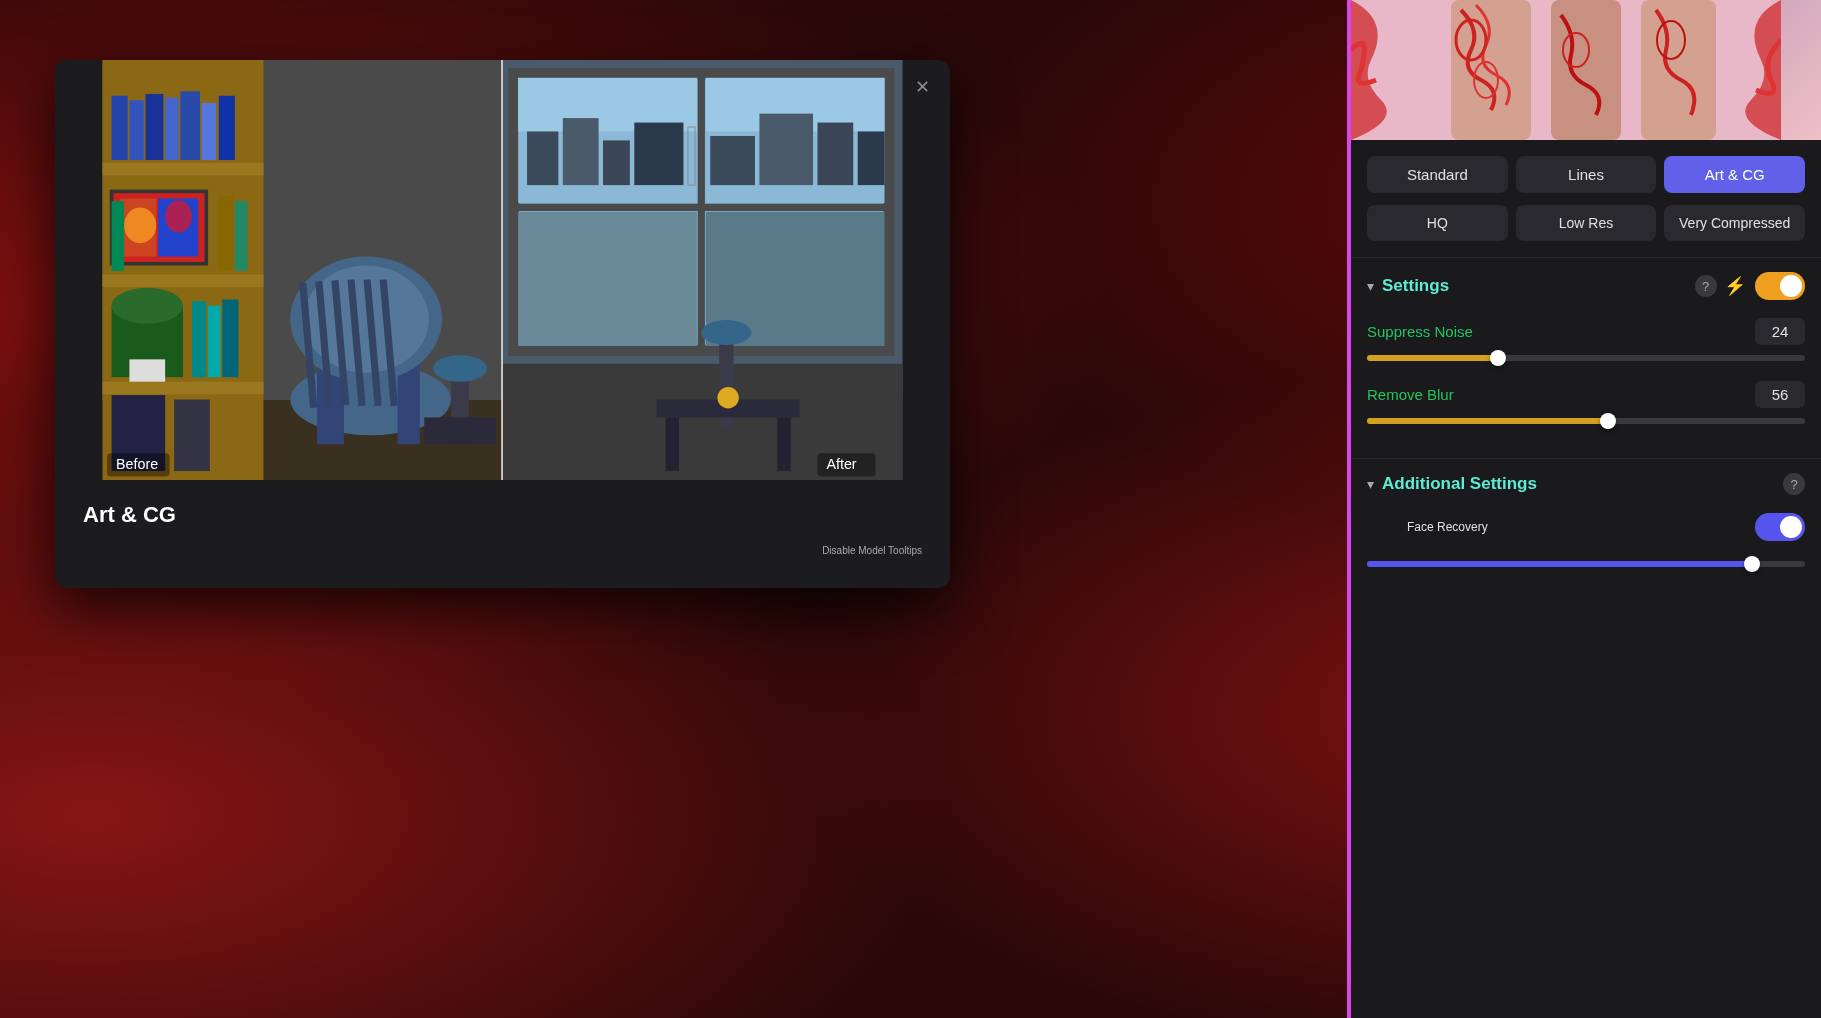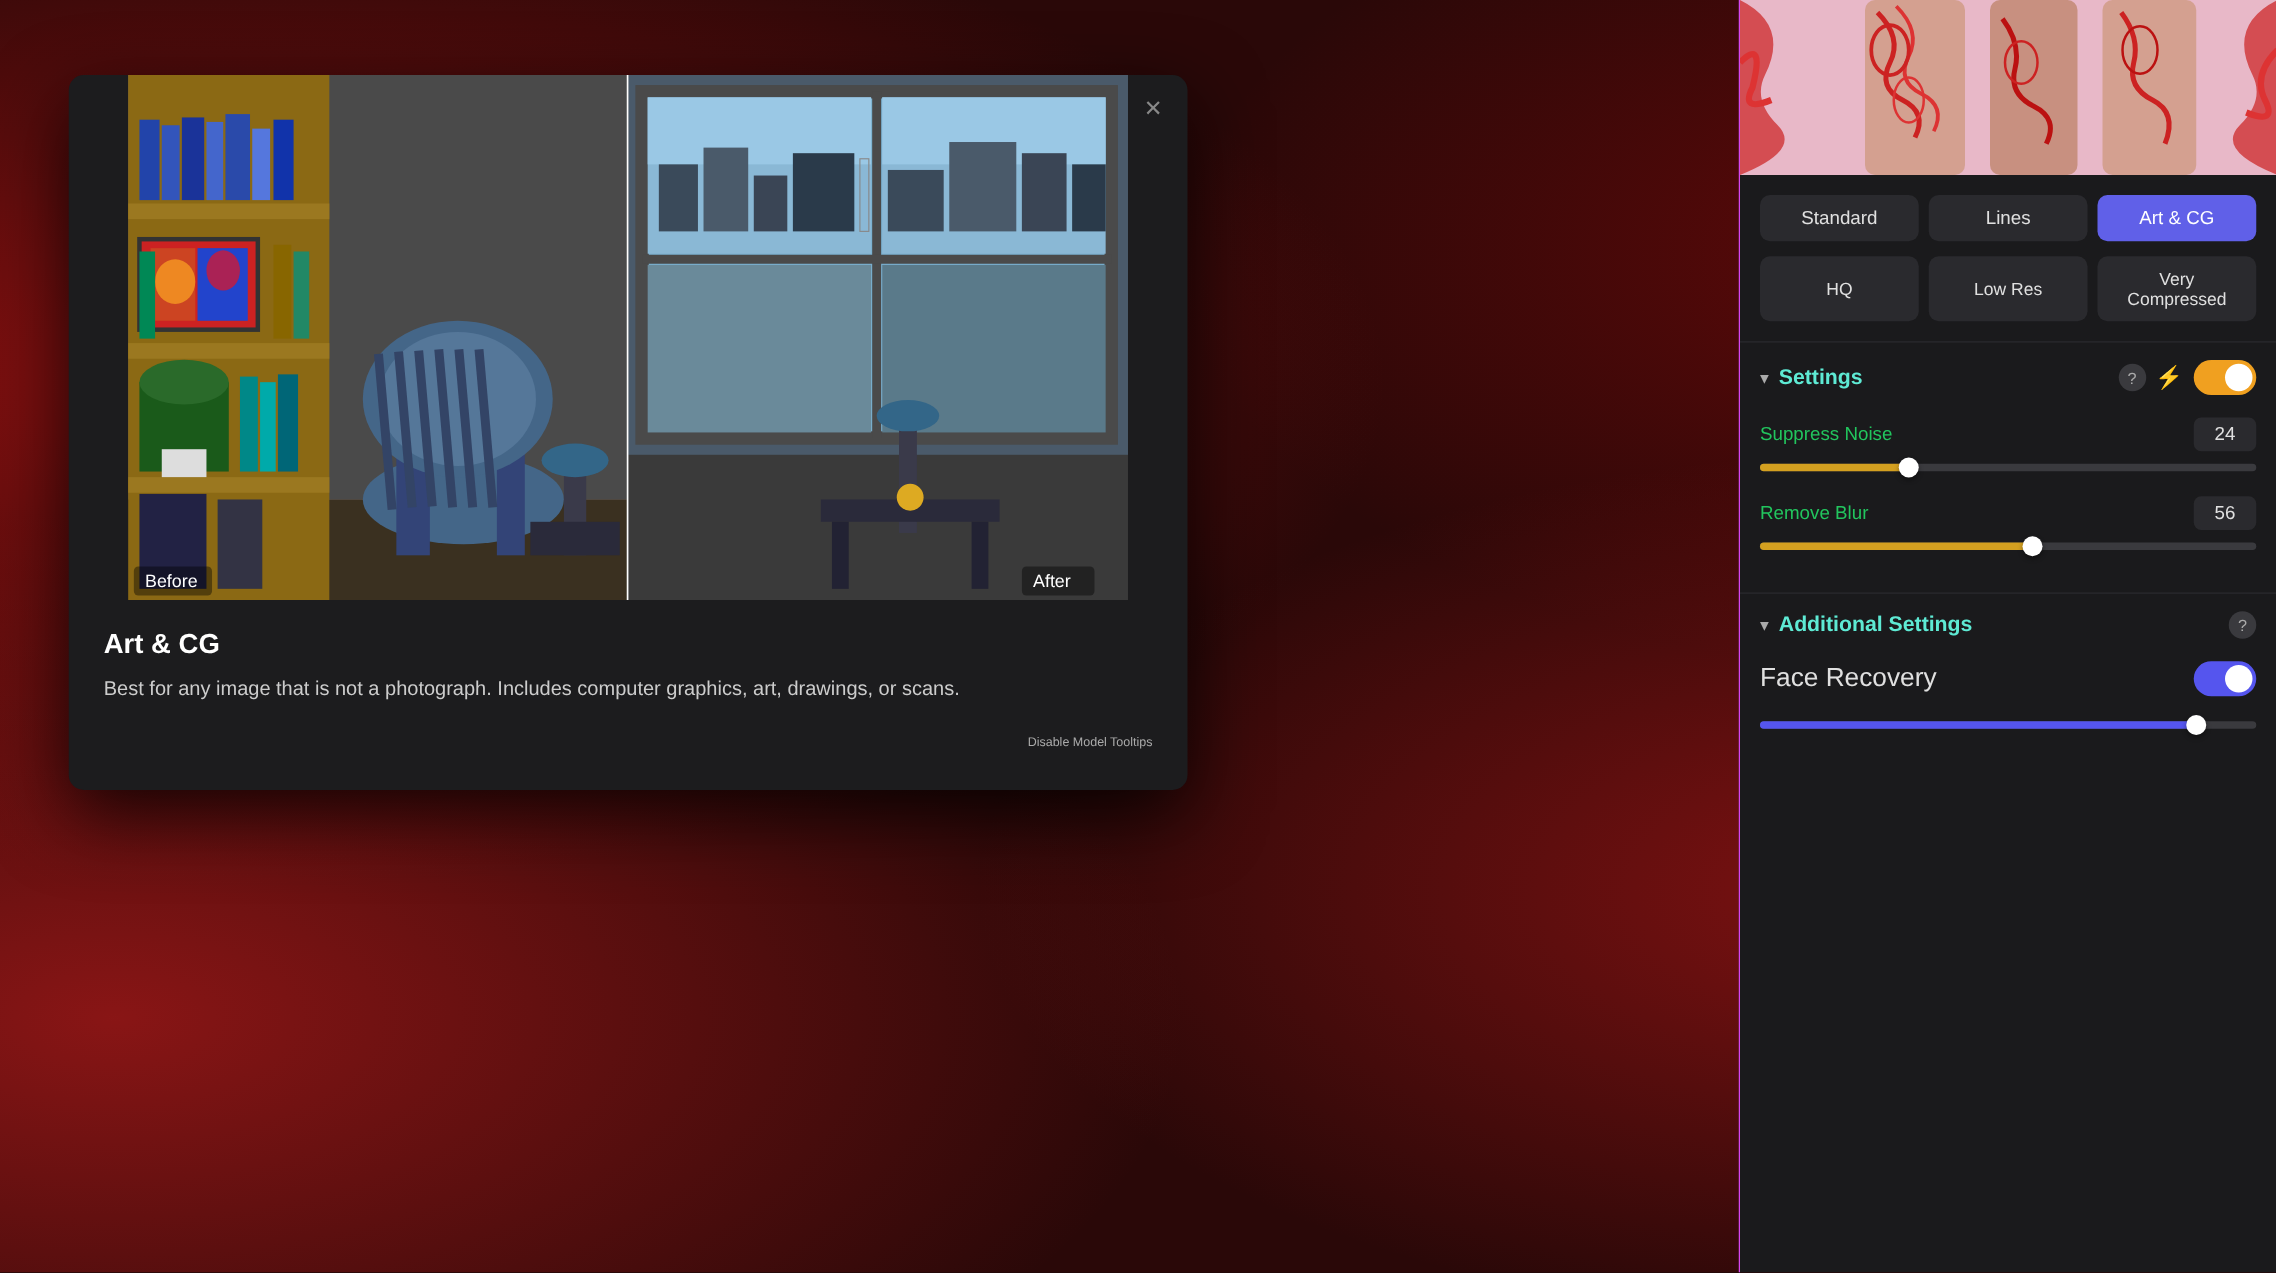--- a/index.html
+++ b/index.html
@@ -102,25 +102,25 @@
       color: #aaaaaa;
       font-size: 10px;
       background: none;
       border: none;
       cursor: pointer;
       padding: 4px 0;
     }
 
     
     .right-panel {
-      width: 430px;
+      width: 474px;
       background: #1a1a1c;
       display: flex;
       flex-direction: column;
-      border-left: 1px solid #d946ef;
+      border-left: 4px solid #d946ef;
       overflow-y: auto;
     }
 
     
     .thumbnail-area {
       height: 140px;
       background: linear-gradient(135deg, #d4a0b0 0%, #e8b8c8 30%, #c8a0b8 60%, #f0c0c8 100%);
       position: relative;
       overflow: hidden;
       flex-shrink: 0;
@@ -330,22 +330,23 @@
 
     .face-recovery-row {
       display: flex;
       align-items: center;
       justify-content: space-between;
       margin-bottom: 20px;
     }
 
     .face-recovery-label {
       color: #e0e0e0;
-      font-size: 21px;
+      font-size: 12px;
       font-weight: 500;
+      margin-left: 40px;
     }
 
     
     .divider {
       height: 1px;
       background: #2a2a2e;
       margin: 4px 0;
     }
 
     
@@ -481,21 +482,20 @@
 
           <rect x="5" y="440" width="70" height="26" fill="rgba(0,0,0,0.4)" rx="4"></rect>
           <text x="15" y="458" fill="white" font-size="16" font-family="Arial, sans-serif" font-weight="500">Before</text>
           <rect x="800" y="440" width="65" height="26" fill="rgba(0,0,0,0.4)" rx="4"></rect>
           <text x="810" y="458" fill="white" font-size="16" font-family="Arial, sans-serif" font-weight="500">After</text>
         </svg>
       </div>
 
       <div class="tooltip-content">
         <div class="tooltip-title">Art &amp; CG</div>
-        <div class="tooltip-description">Best for any image that is not a photograph. Includes computer graphics, art, drawings, or scans.</div>
         <div class="tooltip-footer">
           <button class="disable-tooltips-btn">Disable Model Tooltips</button>
         </div>
       </div>
     </div>
 
   </div>
 
   <div class="right-panel">
 

